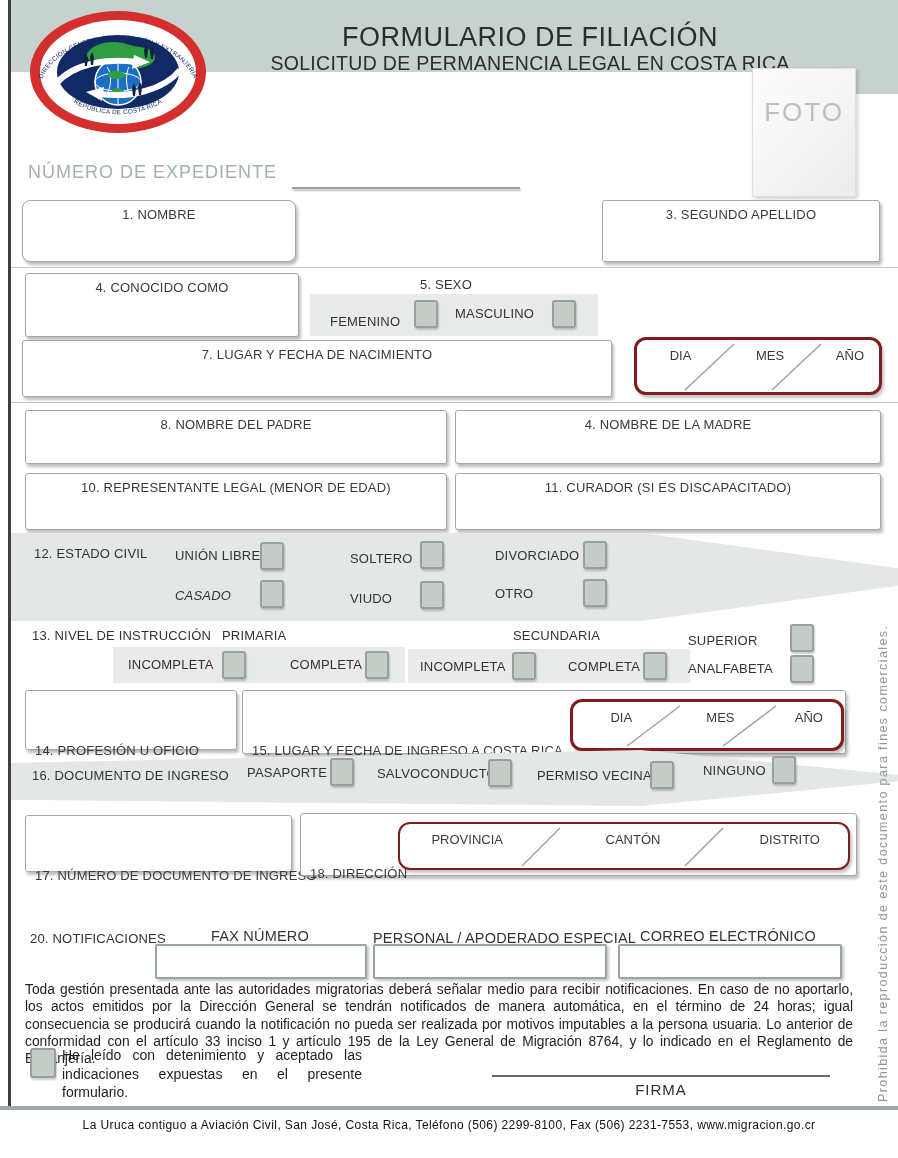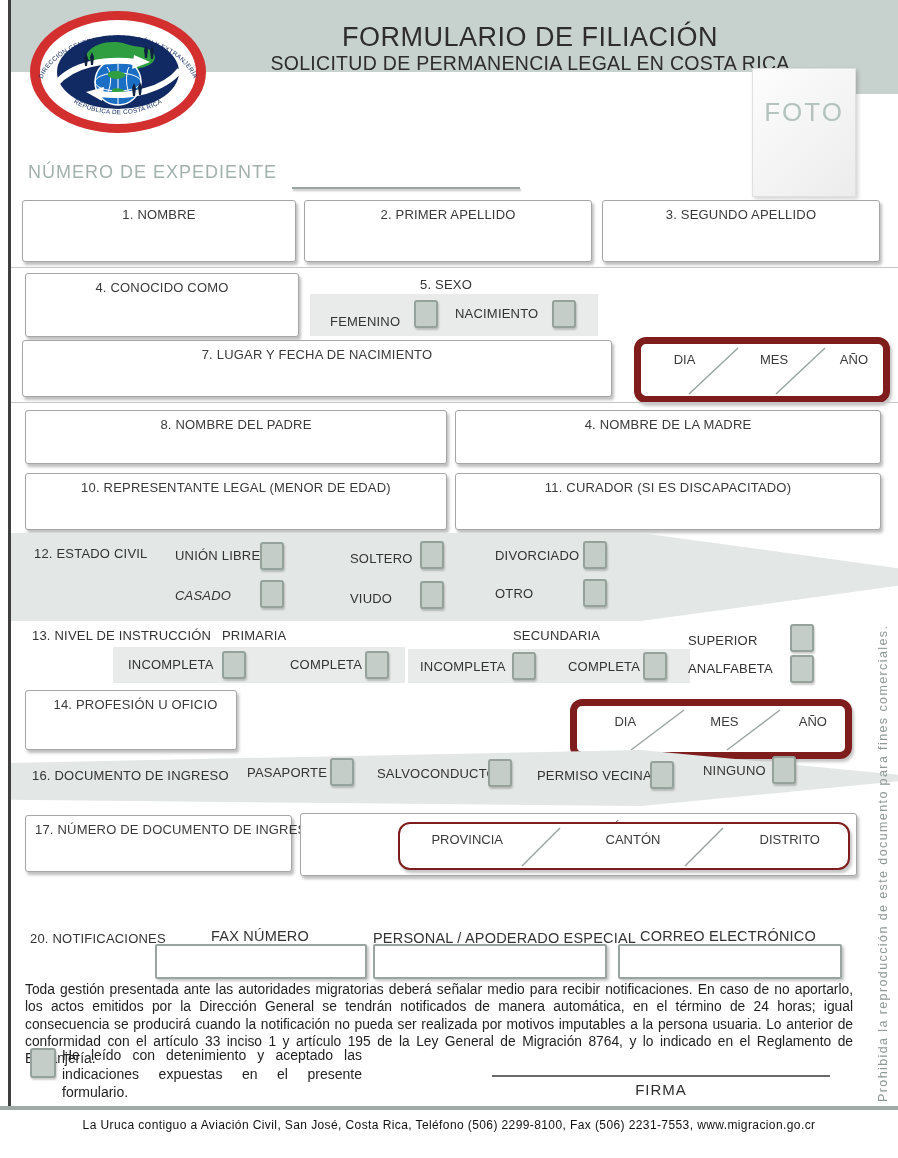--- a/index.html
+++ b/index.html
@@ -13,26 +13,26 @@
   .band-header-ext{position:absolute;left:788px;top:72px;width:110px;height:22px;background:#c7d1ce;}
   .title{position:absolute;left:200px;top:22px;width:660px;text-align:center;font-size:27px;color:#2d2d2d;letter-spacing:0.5px;white-space:nowrap;}
   .subtitle{position:absolute;left:200px;top:52px;width:660px;text-align:center;font-size:19.5px;color:#2d2d2d;letter-spacing:0.3px;white-space:nowrap;}
   .fotobox{position:absolute;left:752px;top:68px;width:102px;height:127px;background:linear-gradient(135deg,#fdfdfd 0%,#ececec 100%);border:1px solid #e0e0e0;box-shadow:2px 2px 4px rgba(0,0,0,0.18);text-align:center;}
   .fotobox span{display:inline-block;margin-top:28px;font-size:26px;color:#b5c3bf;letter-spacing:2px;}
   .expediente{position:absolute;left:28px;top:162px;font-size:18px;color:#a2b1ad;letter-spacing:1px;white-space:nowrap;}
   .expline{position:absolute;left:292px;top:187px;width:228px;height:2px;background:#9aa5a2;box-shadow:1px 2px 2px rgba(0,0,0,0.25);}
   .divider{position:absolute;left:11px;width:887px;height:1px;background:#c6c6c6;}
   .fbox{position:absolute;background:#fff;border:1.6px solid #a6a6a6;border-radius:3px;box-shadow:2px 3px 3px rgba(110,110,110,0.45);}
   .flabel{display:block;text-align:center;font-size:13px;color:#3a3a3a;padding-top:6px;letter-spacing:0.2px;white-space:nowrap;}
-  .flabel-left{text-align:center;padding-left:9px;}
+  .flabel-left{text-align:left;padding-left:9px;margin-top:46px;}
   .lbl{position:absolute;font-size:13px;color:#333;white-space:nowrap;letter-spacing:0.2px;}
   .cb{position:absolute;width:20px;height:24px;background:#c5cdc9;border:2px solid #95a19b;border-radius:3px;box-shadow:1px 2px 2px rgba(0,0,0,0.2);}
   .band{position:absolute;background:#e8ebe9;}
   .arrowband{position:absolute;left:11px;width:887px;background:#e3e7e5;}
-  .dateb{position:absolute;background:#fff;border:7px solid #7f1d1d;border-radius:12px;box-shadow:2px 3px 3px rgba(110,110,110,0.4);}
+  .dateb{position:absolute;background:#fff;border:3px solid #7f1d1d;border-radius:12px;box-shadow:2px 3px 3px rgba(110,110,110,0.4);}
   .dateb svg{position:absolute;left:0;top:0;width:100%;height:100%;}
   .dlbl{position:absolute;top:8px;font-size:13px;color:#3a3a3a;white-space:nowrap;transform:translateX(-50%);}
   .nbox{position:absolute;background:#fff;border:2px solid #9aa5a2;border-radius:2px;box-shadow:2px 2px 3px rgba(110,110,110,0.4);}
   .legal{position:absolute;left:25px;top:981px;width:828px;font-size:13.8px;line-height:17.3px;color:#1f1f1f;text-align:justify;}
   .accept-text{position:absolute;left:62px;top:1046px;width:300px;font-size:14px;line-height:18.5px;color:#1f1f1f;text-align:justify;}
   .firma-line{position:absolute;left:492px;top:1075px;width:338px;height:2px;background:#6a6a6a;}
   .firma-lbl{position:absolute;left:492px;top:1081px;width:338px;text-align:center;font-size:15px;color:#2d2d2d;letter-spacing:1px;}
   .footer-sep{position:absolute;left:0;top:1106px;width:898px;height:4px;background:#9fa9a5;}
   .footer-text{position:absolute;left:0;top:1118px;width:898px;text-align:center;font-size:12px;color:#111;letter-spacing:0.4px;}
   .vtext{position:absolute;right:8px;top:672px;height:430px;writing-mode:vertical-rl;transform:rotate(180deg);font-size:12.5px;color:#8e9995;letter-spacing:1.4px;white-space:nowrap;}
@@ -82,39 +82,36 @@
     </svg>
   </div>
 
   <div class="fotobox">
     <span>FOTO</span>
   </div>
 
   <div class="expediente">NÚMERO DE EXPEDIENTE</div>
   <div class="expline"></div>
 
-  <div class="fbox" style="left:22px;top:200px;width:272px;height:60px;">
+  <div class="fbox" style="left:22px;top:200px;width:272px;height:60px;border-radius:8px;">
     <span class="flabel">1. NOMBRE</span>
-  </div>
-  <div class="fbox" style="left:304px;top:200px;width:286px;height:60px;">
-    <span class="flabel">2. PRIMER APELLIDO</span>
   </div>
   <div class="fbox" style="left:602px;top:200px;width:276px;height:60px;">
     <span class="flabel">3. SEGUNDO APELLIDO</span>
   </div>
   <div class="divider" style="top:267px;"></div>
 
   <div class="fbox" style="left:25px;top:273px;width:272px;height:62px;">
     <span class="flabel">4. CONOCIDO COMO</span>
   </div>
   <span class="lbl" style="left:420px;top:277px;">5. SEXO</span>
   <div class="band" style="left:310px;top:294px;width:288px;height:42px;"></div>
   <span class="lbl" style="left:330px;top:306px;margin-top:8px;">FEMENINO</span>
   <div class="cb" style="left:414px;top:300px;"></div>
-  <span class="lbl" style="left:455px;top:306px;">NACIMIENTO</span>
+  <span class="lbl" style="left:455px;top:306px;">MASCULINO</span>
   <div class="cb" style="left:552px;top:300px;"></div>
 
   <div class="fbox" style="left:22px;top:340px;width:588px;height:55px;">
     <span class="flabel">7. LUGAR Y FECHA DE NACIMIENTO</span>
   </div>
   <div class="dateb" style="left:634px;top:337px;width:242px;height:52px;">
     <svg viewBox="0 0 242 52" preserveAspectRatio="none">
       <line x1="48" y1="50" x2="97" y2="4" stroke="#9aa5a2" stroke-width="1.5"></line>
       <line x1="135" y1="50" x2="184" y2="4" stroke="#9aa5a2" stroke-width="1.5"></line>
     </svg>
@@ -167,20 +164,23 @@
   <span class="lbl" style="left:420px;top:659px;">INCOMPLETA</span>
   <div class="cb" style="left:512px;top:652px;"></div>
   <span class="lbl" style="left:568px;top:659px;">COMPLETA</span>
   <div class="cb" style="left:643px;top:652px;"></div>
   <span class="lbl" style="left:688px;top:661px;">ANALFABETA</span>
   <div class="cb" style="left:790px;top:655px;"></div>
 
   <div class="fbox" style="left:25px;top:690px;width:210px;height:58px;">
     <span class="flabel flabel-left">14. PROFESIÓN U OFICIO</span>
   </div>
+  <div class="fbox" style="left:242px;top:690px;width:602px;height:62px;">
+    <span class="flabel flabel-left">15. LUGAR Y FECHA DE INGRESO A COSTA RICA</span>
+  </div>
   <div class="dateb" style="left:570px;top:699px;width:268px;height:46px;">
     <svg viewBox="0 0 268 46" preserveAspectRatio="none">
       <line x1="54" y1="44" x2="107" y2="4" stroke="#9aa5a2" stroke-width="1.5"></line>
       <line x1="150" y1="44" x2="203" y2="4" stroke="#9aa5a2" stroke-width="1.5"></line>
     </svg>
     <span class="dlbl" style="left:18%;">DIA</span>
     <span class="dlbl" style="left:55%;">MES</span>
     <span class="dlbl" style="left:88%;">AÑO</span>
   </div>
 

